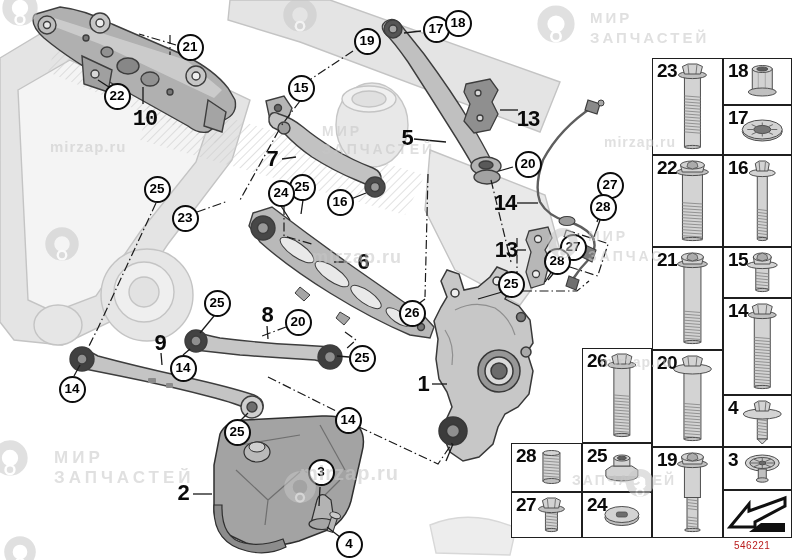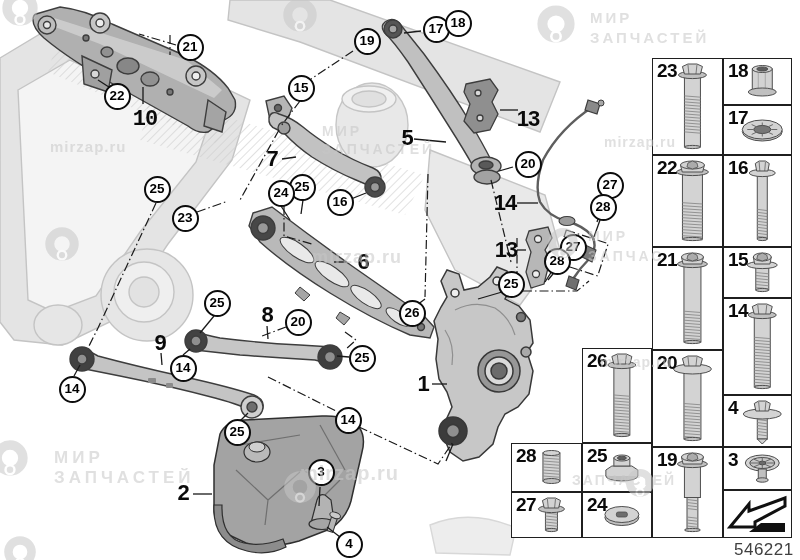--- a/index.html
+++ b/index.html
@@ -24,21 +24,21 @@
     font-size:13.5px;line-height:22px;font-weight:bold;color:#000;
   }
   .plabel{
     position:absolute;transform:translate(-50%,-50%);font-size:22px;font-weight:bold;color:#0a0a0a;
     letter-spacing:-1px;white-space:nowrap;
   }
   #watermark-layer{position:absolute;left:0;top:0;width:800px;height:560px;z-index:4;pointer-events:none;opacity:0.55;}
   .wm-text{position:absolute;font-weight:bold;color:#c7c7c7;white-space:nowrap;}
   .wm-logo{position:absolute;}
   #doc-number{
-    position:absolute;z-index:5;left:734px;top:540px;font-size:17px;color:#404040;letter-spacing:0.5px;
+    position:absolute;z-index:5;left:734px;top:540px;font-size:10px;color:#b91c1c;letter-spacing:0.5px;
   }
 </style>
 </head>
 <body>
 
 <div id="stage">
 
   <svg id="scene" width="800" height="560" viewBox="0 0 800 560">
     <defs>
       <pattern id="hatch" width="6" height="6" patternUnits="userSpaceOnUse" patternTransform="rotate(45)">

